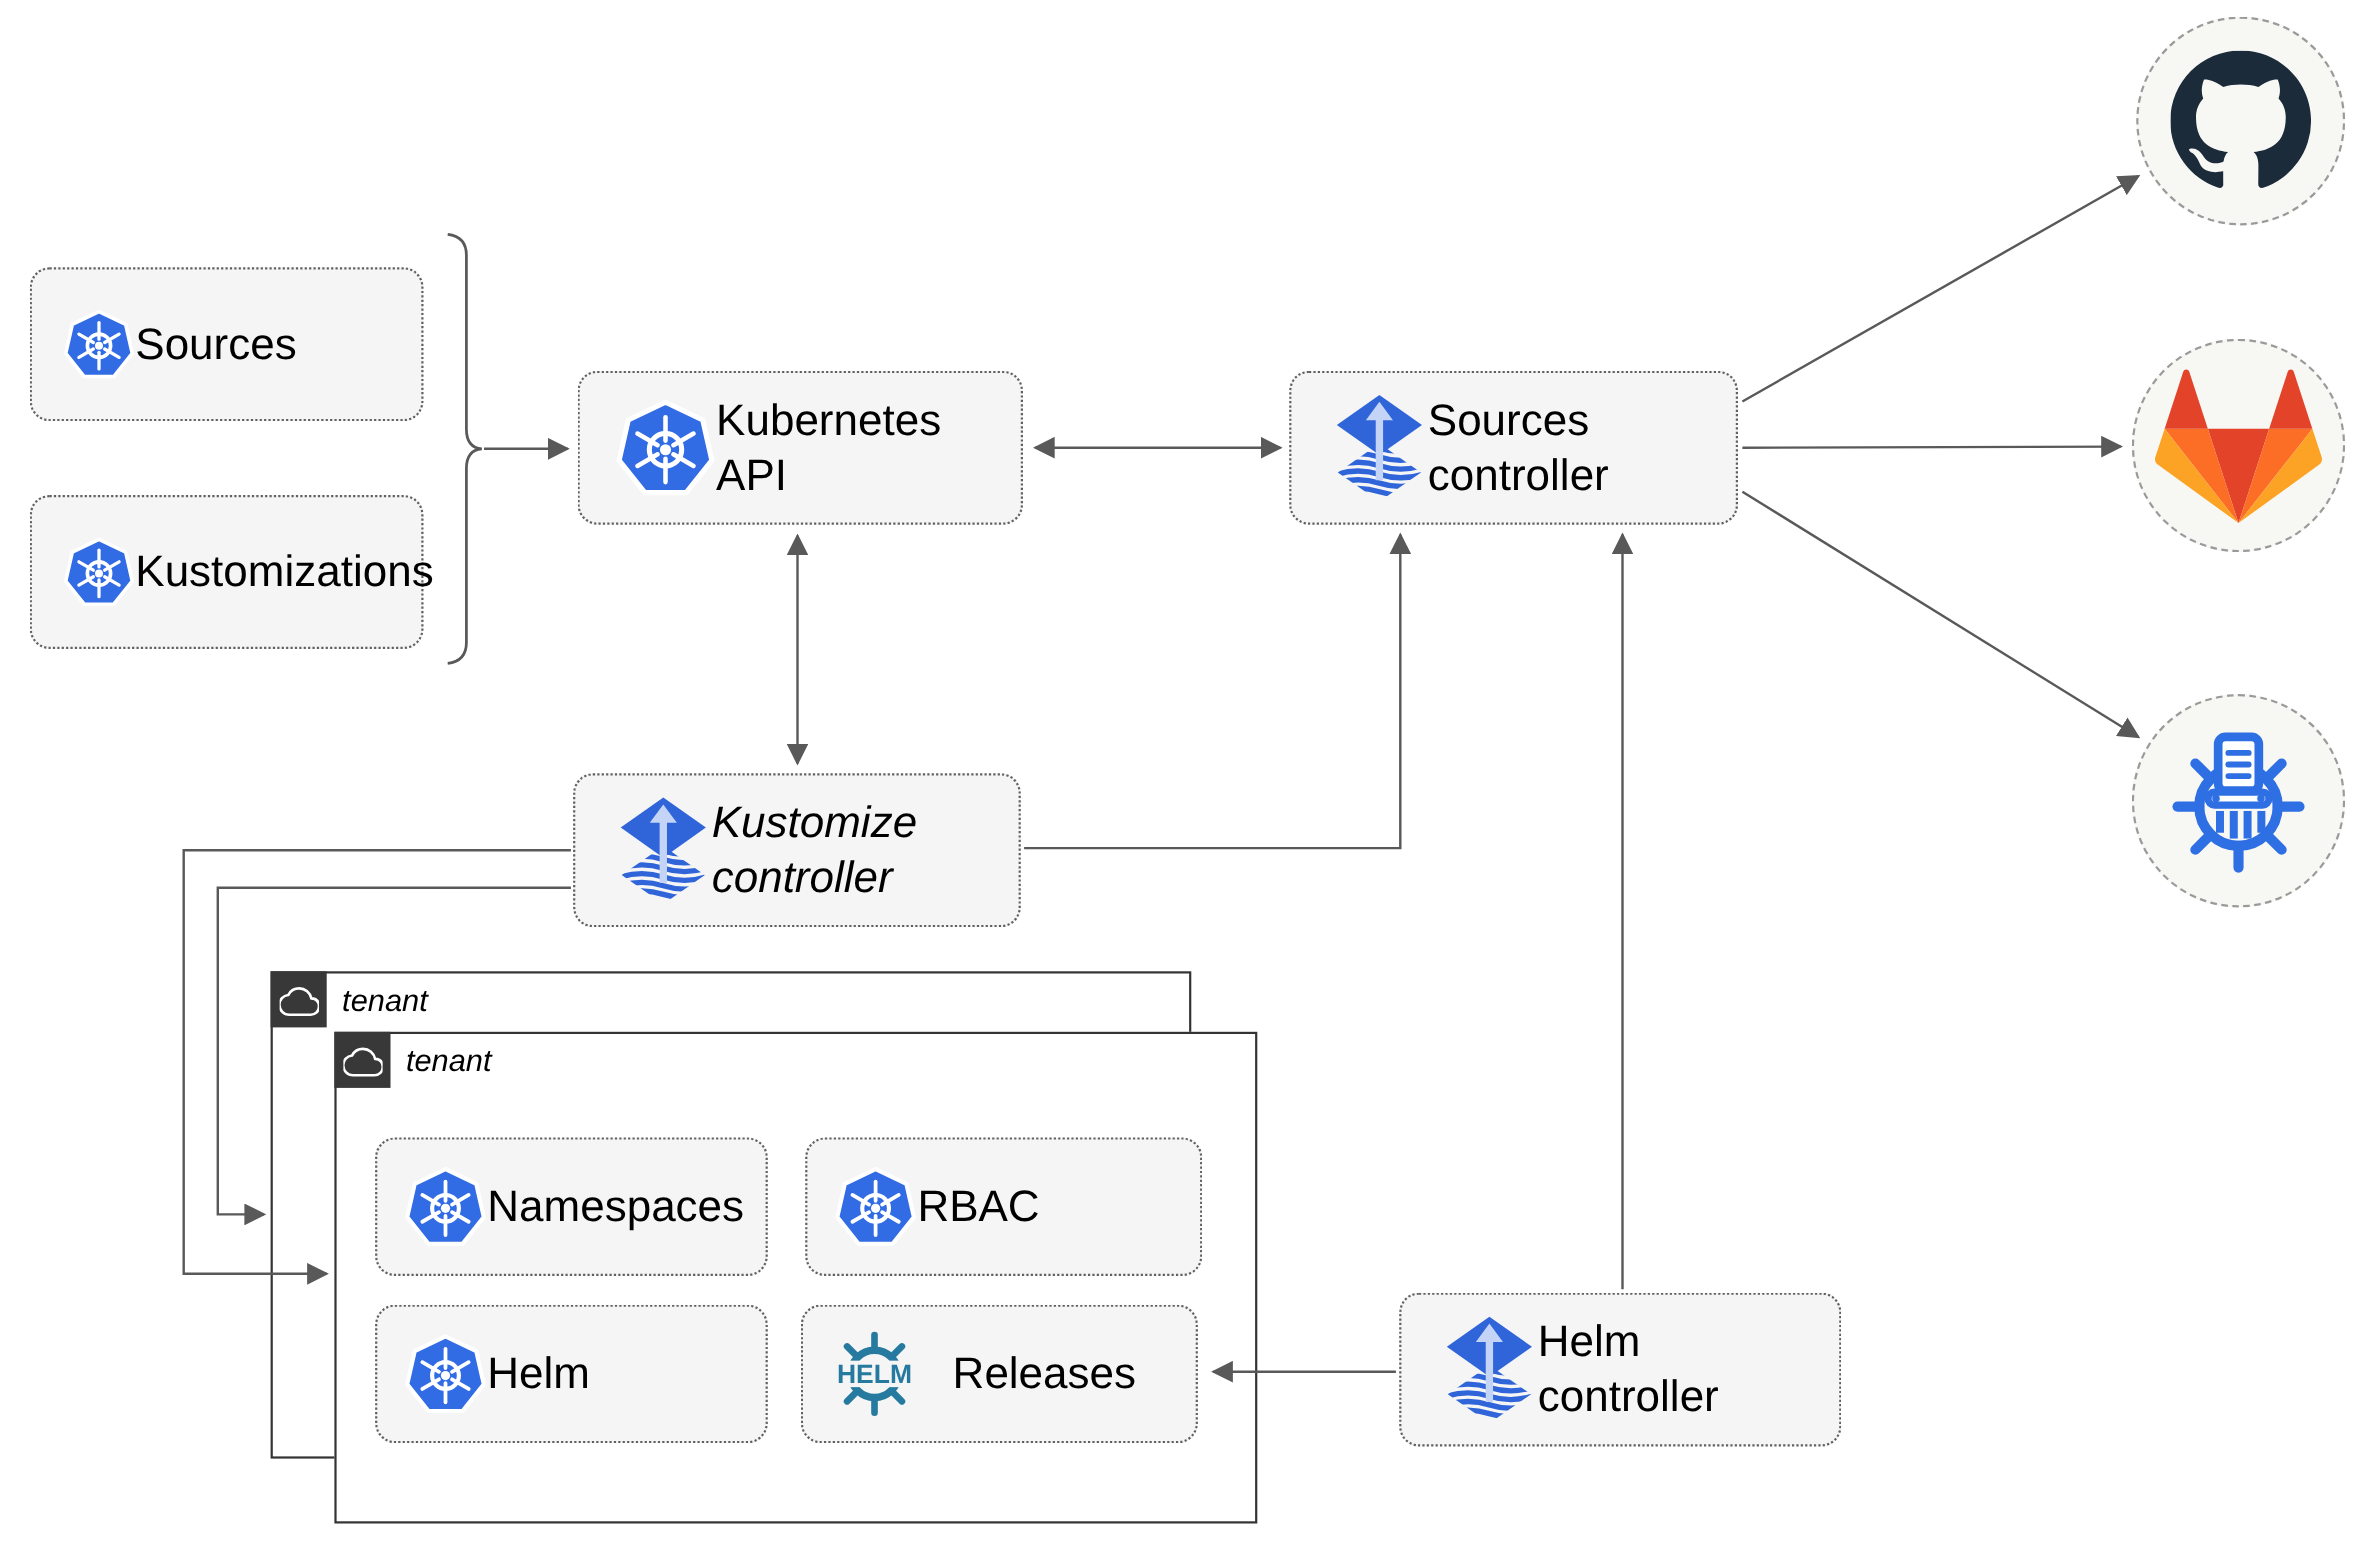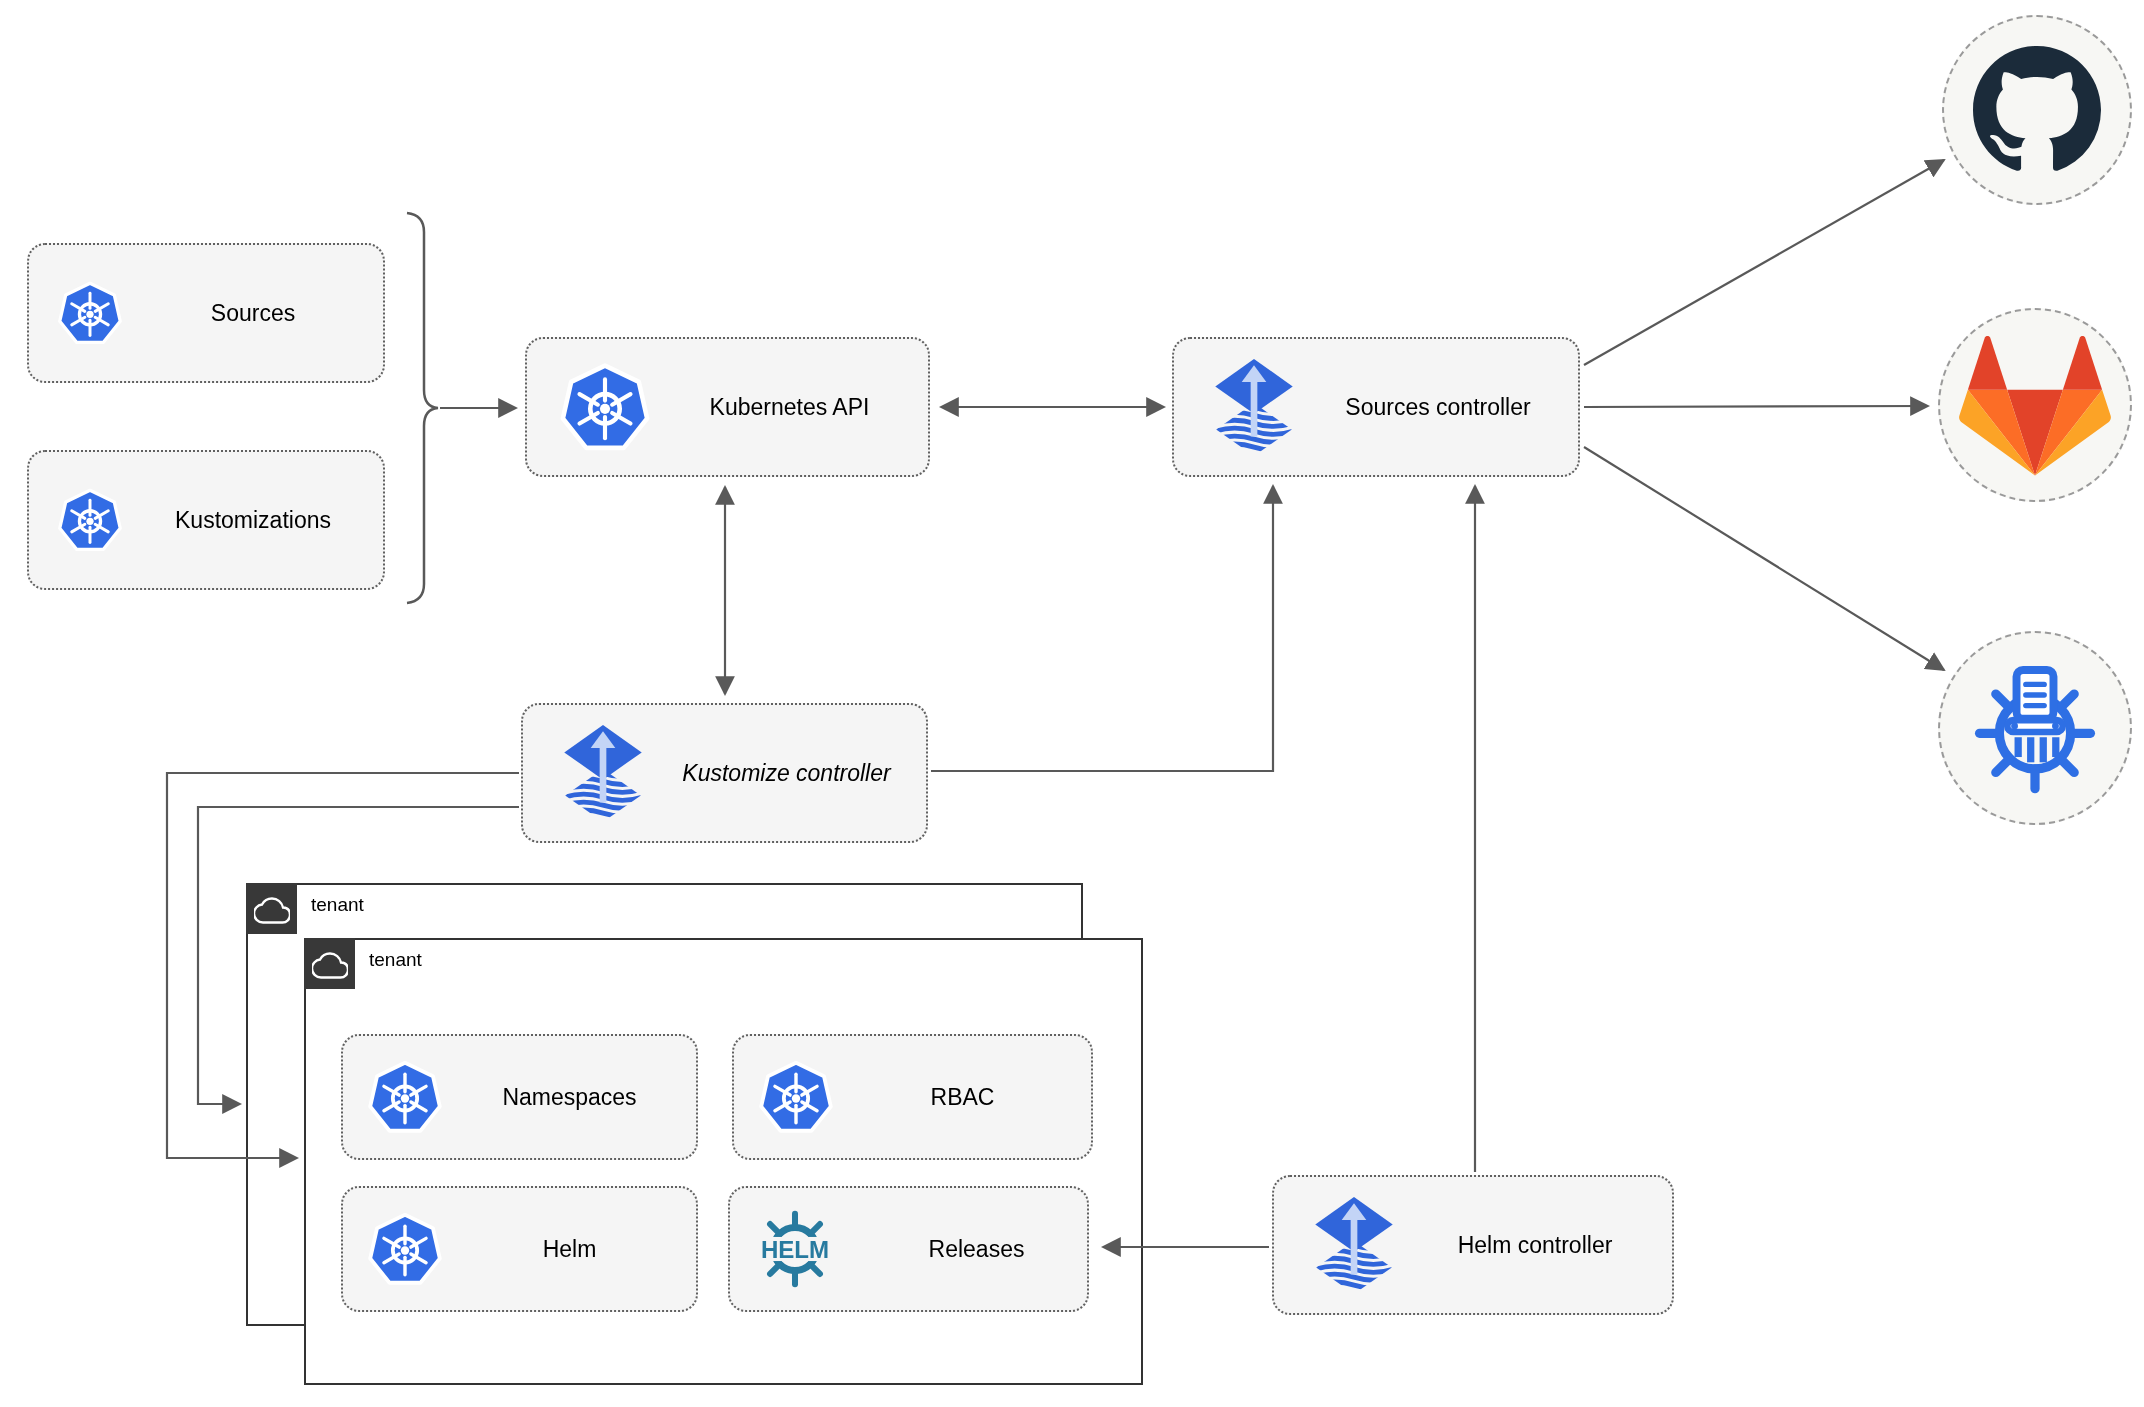--- a/index.html
+++ b/index.html
@@ -4,30 +4,30 @@
 <style>
   html,body{margin:0;padding:0;background:#fff;}
   #canvas{position:relative;width:2144px;height:1407px;background:#fff;overflow:hidden;
           font-family:"Liberation Sans", sans-serif;}
   
   .node{position:absolute;box-sizing:border-box;display:flex;align-items:center;
         background:var(--c-node_bg,#f5f5f5);
         border:2px dotted var(--c-node_border,#606060);
         border-radius:18px;}
   .node .icon{flex:none;display:block;}
-  .node .label{flex:1;text-align:center;color:var(--c-text,#000);
-               font-size:23px;line-height:1.25;}
+  .node .label{flex:1;color:var(--c-text,#000);
+               font-size:40px;line-height:1.25;}
   .label .inner{display:inline-block;}
   .two-line .inner{max-width:210px;}
   
   .tenant{position:absolute;box-sizing:border-box;background:#fff;
           border:2.5px solid var(--c-tenant_border,#333);}
   .tab{position:absolute;box-sizing:border-box;background:var(--c-tab_bg,#383838);
        display:flex;align-items:center;justify-content:center;}
-  .tenant-label{position:absolute;font-size:19px;color:var(--c-text,#000);}
+  .tenant-label{position:absolute;font-size:28px;color:var(--c-text,#000);font-style:italic;}
   
   .endpoint{position:absolute;box-sizing:border-box;border-radius:50%;
             background:var(--c-endpoint_bg,#f7f7f4);
             border:2.5px dashed var(--c-endpoint_border,#9a9a9a);
             display:flex;align-items:center;justify-content:center;}
   .wires{position:absolute;left:0;top:0;pointer-events:none;}
   .hidden-defs{position:absolute;width:0;height:0;overflow:hidden;}
 </style>
 </head>
 <body>

